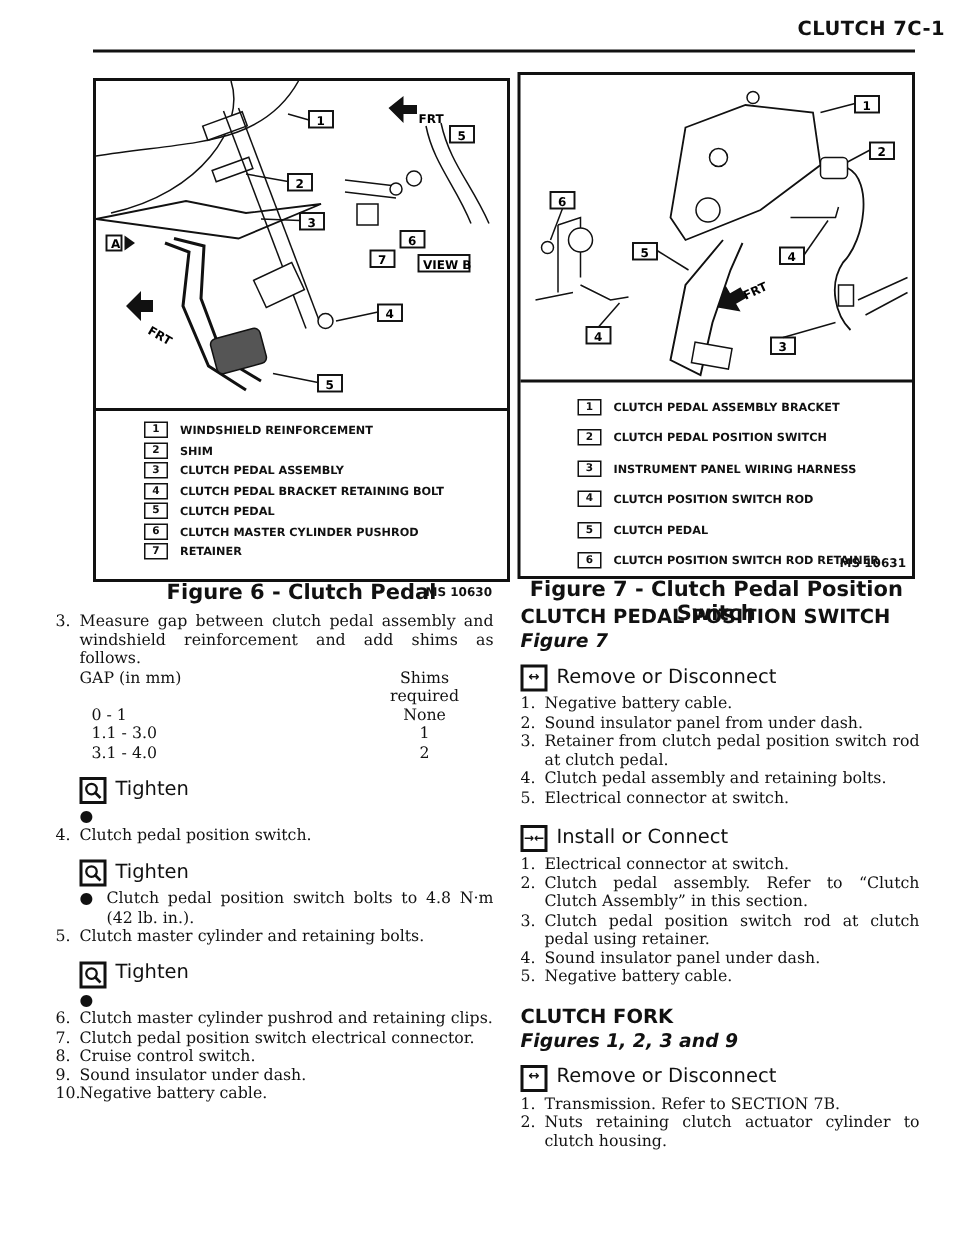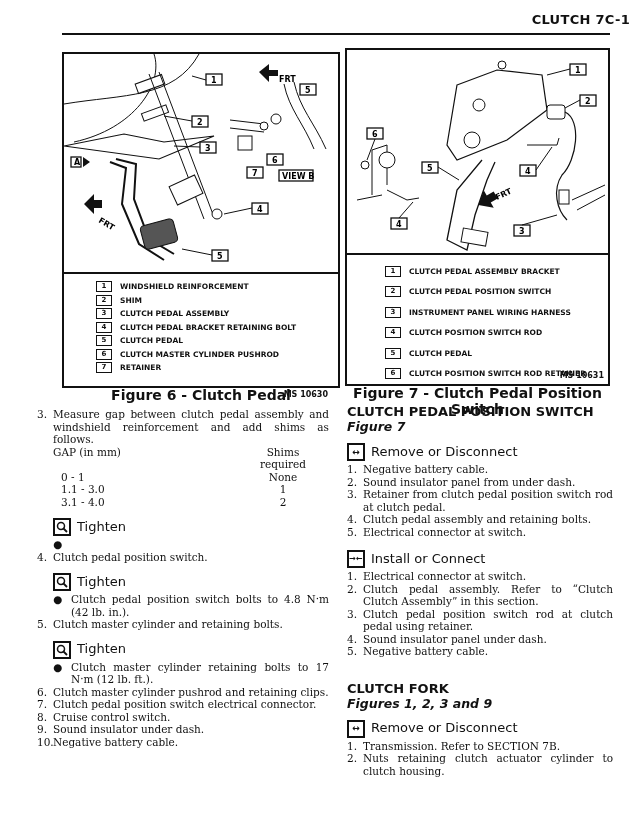--- a/index.html
+++ b/index.html
@@ -271,21 +271,20 @@
     <span class="ico">
         <svg width="12" height="12" viewBox="0 0 12 12">
           <circle cx="5" cy="5" r="3.5" fill="none" stroke="#111" stroke-width="1.5"></circle>
           <line x1="7" y1="7" x2="11" y2="11" stroke="#111" stroke-width="1.8"></line>
         </svg>
       </span>
     <span>Tighten</span>
   </div>
   <div class="bullet">
     <span class="b">●</span>
-      <span class="t">Clutch master cylinder retaining bolts to 17 N·m (12 lb. ft.).</span>
   </div>
   <div class="step">
       <span class="n">6.</span>
       <span class="t">Clutch master cylinder pushrod and retaining clips.</span>
     </div>
   <div class="step">
       <span class="n">7.</span>
       <span class="t">Clutch pedal position switch electrical connector.</span>
     </div>
   <div class="step">
@@ -349,21 +348,21 @@
     </div>
   <div class="step">
       <span class="n">4.</span>
       <span class="t">Sound insulator panel under dash.</span>
     </div>
   <div class="step">
       <span class="n">5.</span>
       <span class="t">Negative battery cable.</span>
     </div>
 
-  <div class="sec-title" style="margin-top:24px;">CLUTCH FORK</div>
+  <div class="sec-title" style="margin-top:14px;">CLUTCH FORK</div>
   <div class="sec-sub">Figures 1, 2, 3 and 9</div>
 
   <div class="action" style="margin-top:9px;">
     <span class="ico" style="font-size:9px; font-weight:bold;">↔</span>
     <span>Remove or Disconnect</span>
   </div>
   <div class="step">
       <span class="n">1.</span>
       <span class="t">Transmission.  Refer to SECTION 7B.</span>
     </div>

